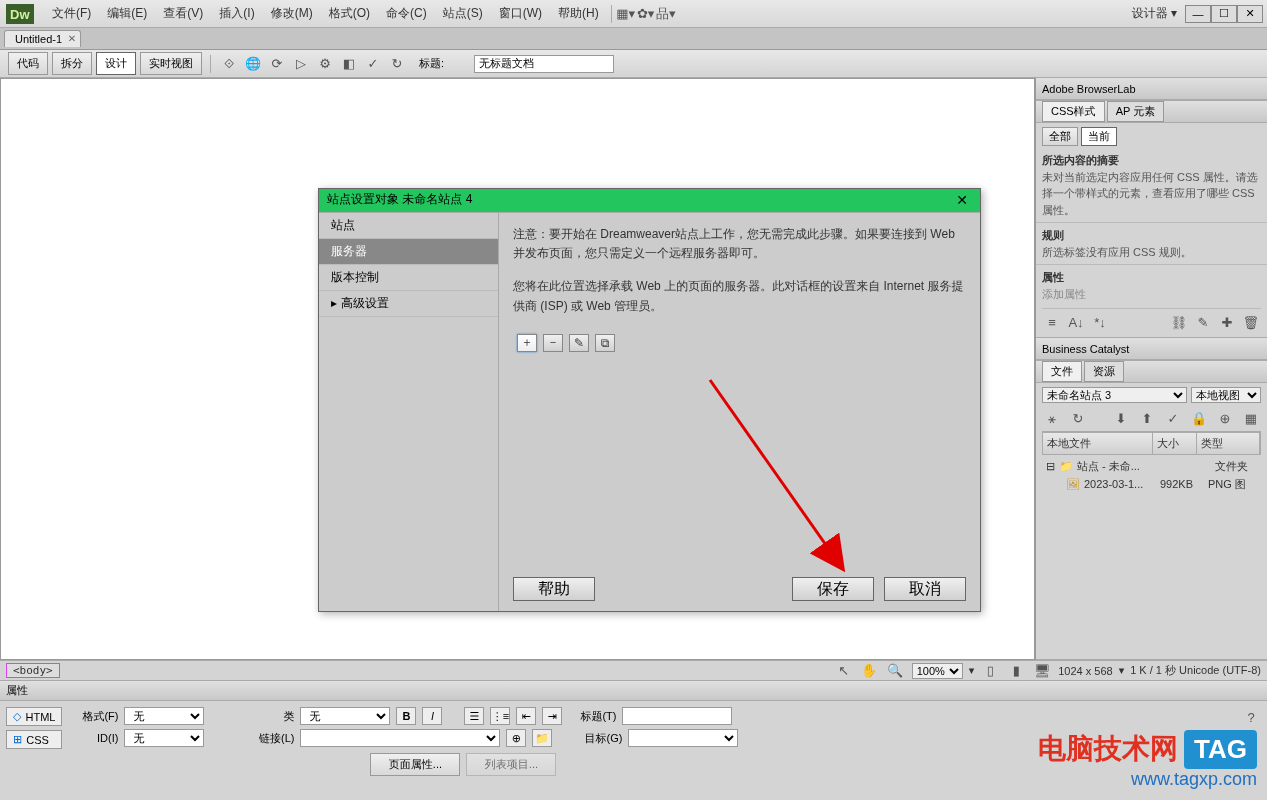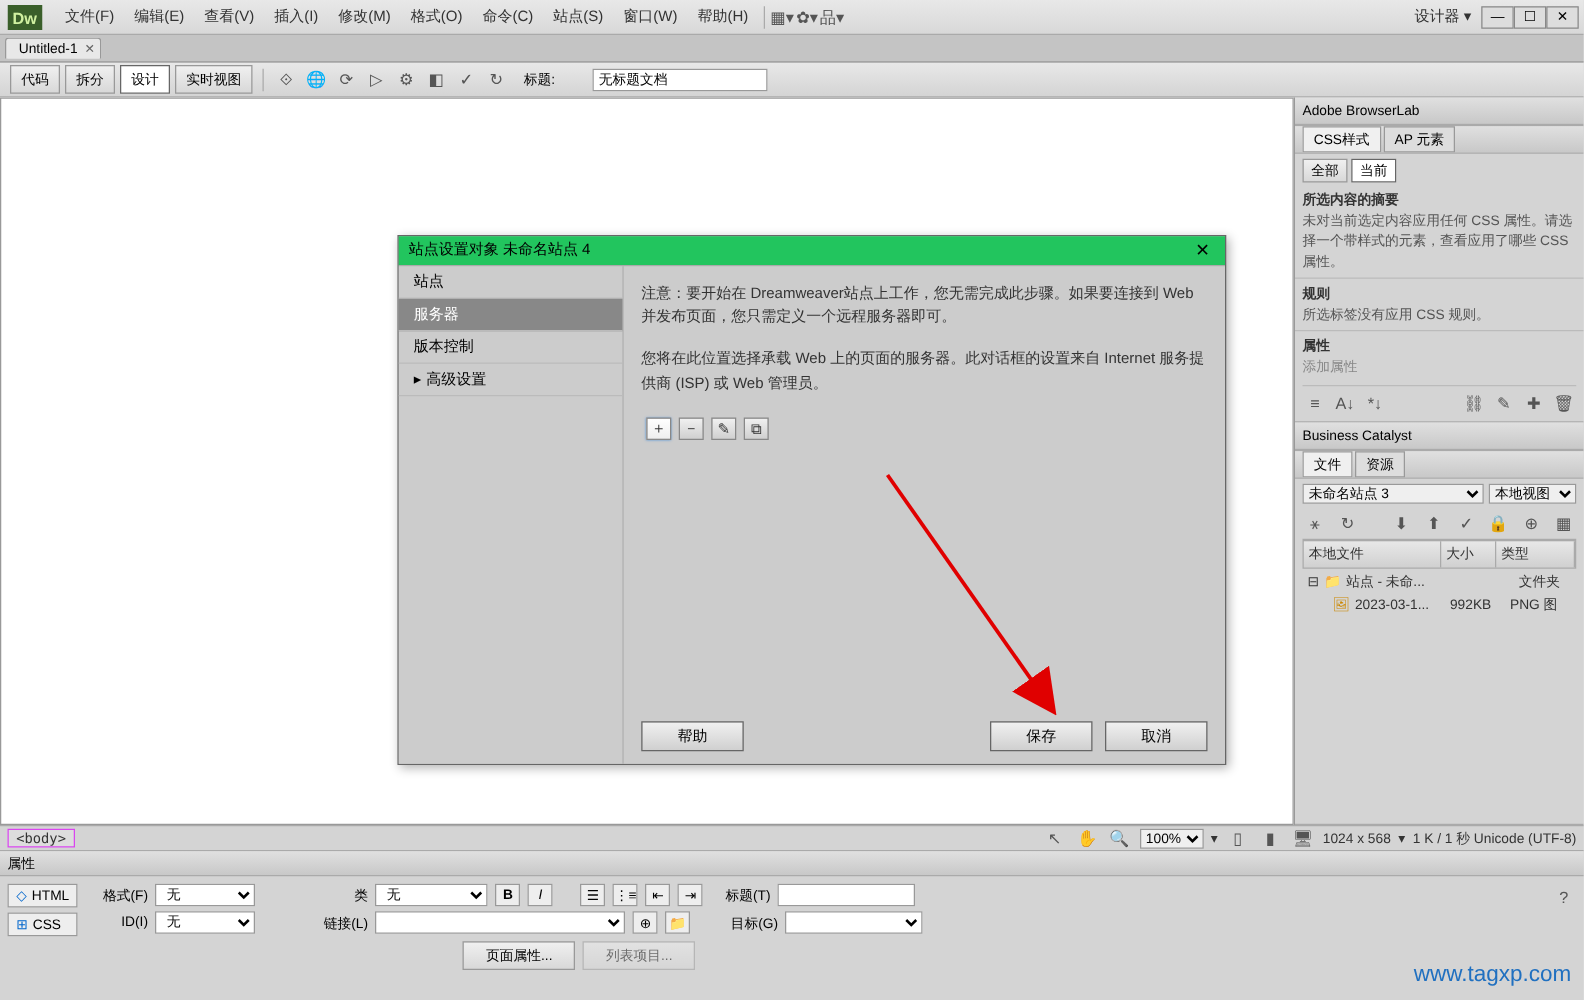--- a/index.html
+++ b/index.html
@@ -66,21 +66,21 @@
 .dlg-text { line-height: 1.6; margin-bottom: 14px; }
 .dlg-table { border: 1px solid #999; background: #fff; height: 172px; }
 .dlg-thead { display: flex; background: linear-gradient(#e8e8e8,#d0d0d0); border-bottom: 1px solid #999; font-size: 11px; }
 .dlg-th { padding: 2px 6px; border-right: 1px solid #aaa; }
 .dlg-row { display: flex; font-size: 11px; padding: 2px 0; }
 .dlg-td { padding: 2px 6px; }
 .dlg-tools { display: flex; gap: 6px; margin-top: 2px; padding: 4px; align-items: center; }
 .dlg-tool { width: 20px; height: 18px; border: 1px solid #888; background: linear-gradient(#f0f0f0,#d0d0d0); display: flex; align-items: center; justify-content: center; cursor: pointer; font-size: 12px; }
 .dlg-tool.add { background: linear-gradient(#fff,#eee); box-shadow: 0 0 2px #4a90d9; }
 .dlg-buttons { position: absolute; bottom: 10px; left: 14px; right: 14px; display: flex; }
-.dlg-btn { width: 82px; height: 24px; border: 1px solid #666; background: linear-gradient(#f0f0f0,#d0d0d0); font-size: 12px; cursor: pointer; }
+.dlg-btn { width: 82px; height: 24px; border: 1px solid #666; background: linear-gradient(#f0f0f0,#d0d0d0); font-size: 16px; cursor: pointer; }
 .cbx { width: 12px; height: 12px; border: 1px solid #666; display: inline-block; background: #fff; }
 
 
 .arrow { position: absolute; pointer-events: none; z-index: 200; }
 
 
 .file-tree { font-size: 11px; padding: 2px; }
 .file-row { display: flex; align-items: center; padding: 1px 2px; gap: 4px; }
 .file-th { display: flex; background: linear-gradient(#e8e8e8,#d0d0d0); font-size: 11px; border: 1px solid #aaa; }
 .file-th-cell { padding: 2px 4px; border-right: 1px solid #aaa; }
@@ -342,14 +342,15 @@
 <svg class="arrow" style="left:700px;top:370px" width="180" height="220">
   <defs>
       <marker id="ah" markerWidth="12" markerHeight="12" refX="9" refY="6" orient="auto">
         <path d="M0,0 L12,6 L0,12 z" fill="#e00000"></path>
       </marker>
     </defs>
   <line x1="10" y1="10" x2="140" y2="195" stroke="#e00000" stroke-width="3" marker-end="url(#ah)"></line>
 </svg>
 
 <div class="watermark">
+  <div><span class="wm-line1">电脑技术网</span><span class="wm-tag">TAG</span></div>
   <div class="wm-line2">www.tagxp.com</div>
 </div>
 
 </body></html>

